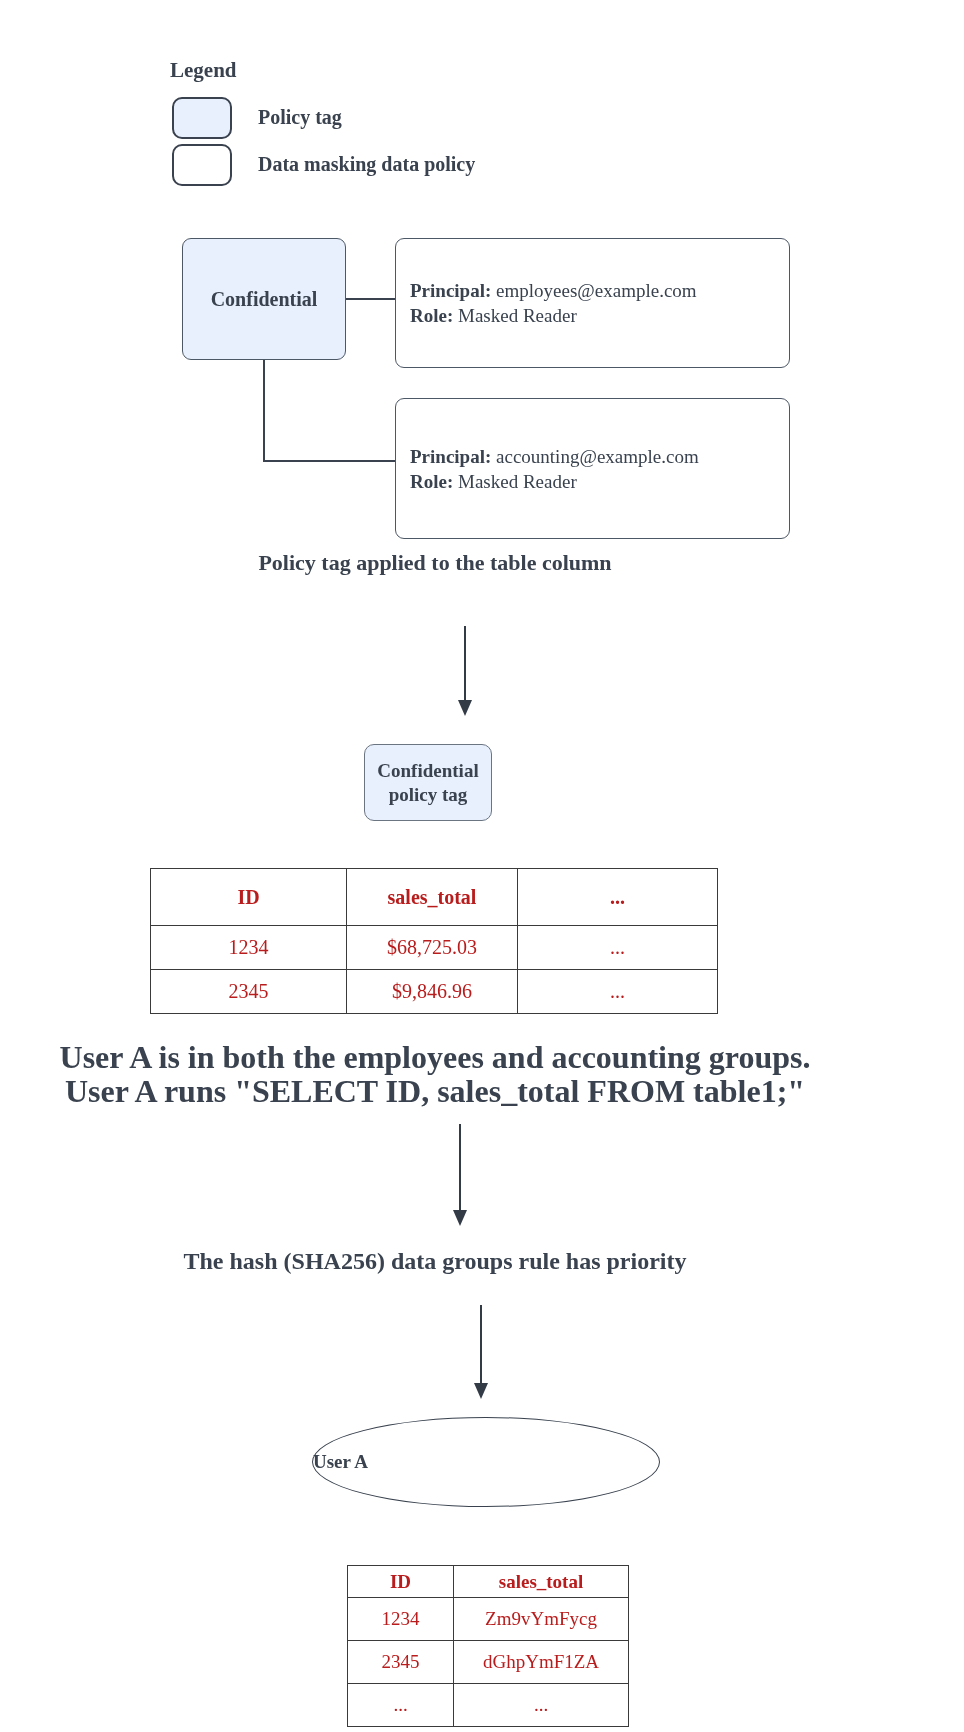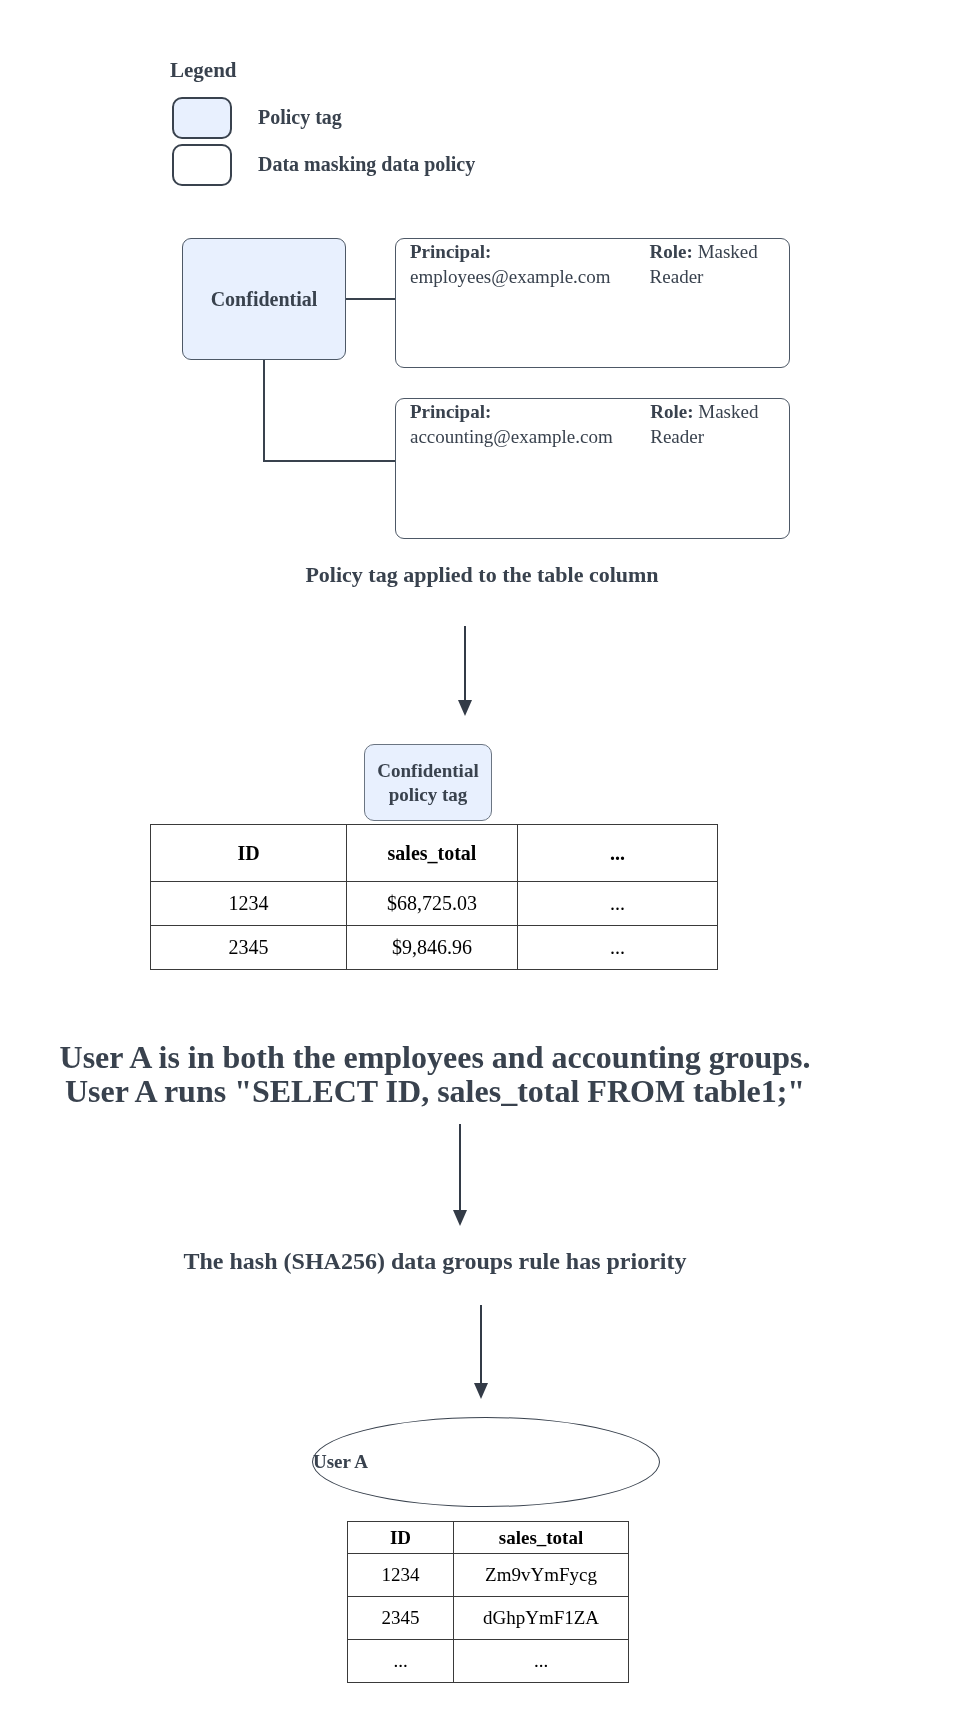--- a/index.html
+++ b/index.html
@@ -20,36 +20,36 @@
 
   
   .node-box { border:1.5px solid #4d5866; border-radius:9px; box-sizing:border-box; }
   .confidential-box {
     left:182px; top:238px; width:164px; height:122px; background:#e8f0fe;
     display:flex; align-items:center; justify-content:center;
     font-size:20px; font-weight:bold;
   }
   .policy-box {
     background:#ffffff; left:395px; width:395px;
-    display:flex; flex-direction:row; justify-content:center;
+    display:flex; flex-direction:column; justify-content:center;
     padding-left:14px; font-size:19px; line-height:25px;
   }
   .policy-box-1 { top:238px; height:130px; }
   .policy-box-2 { top:398px; height:141px; }
   .lbl { font-weight:bold; }
 
   
   .conn { background:#39424e; }
   .conn-h1 { left:346px; top:298px; width:49px; height:1.5px; }
   .conn-v  { left:263px; top:360px; width:1.5px; height:101px; }
   .conn-h2 { left:263px; top:460px; width:133px; height:1.5px; }
 
   
   .heading { left:0; width:870px; text-align:center; font-weight:bold; }
-  .heading-1 { top:562px; font-size:22px;margin-left:47px; }
+  .heading-1 { top:550px; font-size:22px; }
   .heading-2 { top:1040px; font-size:32px; line-height:34px; }
   .heading-3 { top:1248px; font-size:24px; }
 
   
   .arrow-line { width:1.5px; background:#333b47; }
   .arrow-head {
     width:0; height:0;
     border-left:7px solid transparent; border-right:7px solid transparent;
     border-top:16px solid #333b47;
   }
@@ -62,21 +62,21 @@
 
   
   .badge {
     left:364px; top:744px; width:128px; height:77px; background:#e8f0fe;
     border:1.5px solid #6b7582; border-radius:10px; box-sizing:border-box;
     display:flex; flex-direction:column; align-items:center; justify-content:center;
     font-size:19px; font-weight:bold; line-height:24px; z-index:2;
   }
 
   
-  table.tbl { border-collapse:collapse; table-layout:fixed; color:#000000; background:#ffffff; }
+  table.tbl { border-collapse:collapse; table-layout:fixed; color:#b91c1c; background:#ffffff;margin-top:44px; }
   table.tbl th, table.tbl td {
     border:1.5px solid #3a3a3a; text-align:center; vertical-align:middle; padding:0;
   }
   .main-table { left:150px; top:824px; width:567px; font-size:20px; }
   .main-table th { height:56px; font-weight:bold; }
   .main-table td { height:43px; font-weight:normal; }
   .result-table { left:347px; top:1521px; width:281px; font-size:19px; }
   .result-table th { height:31px; font-weight:bold; }
   .result-table td { height:42px; font-weight:normal; }
 

